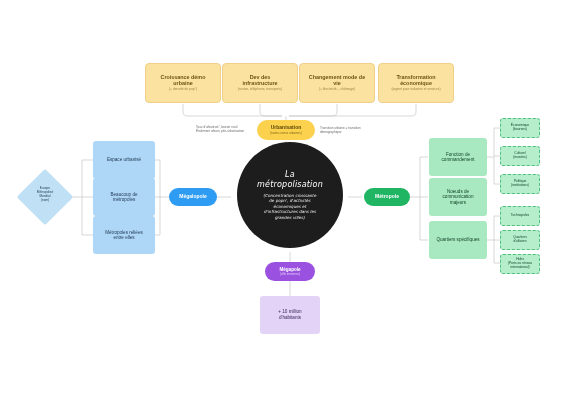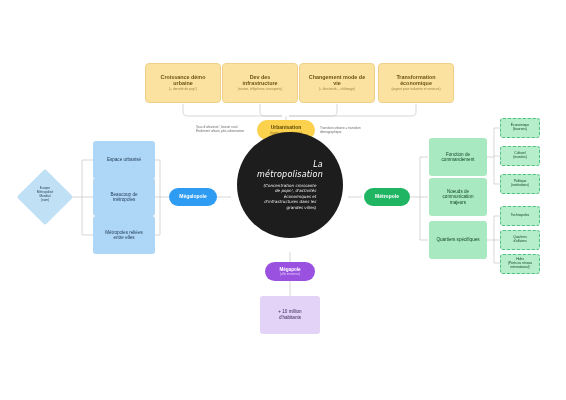--- a/index.html
+++ b/index.html
@@ -183,21 +183,21 @@
     <span class="ttl">Urbanisation</span>
     <span class="sub">(toutes zones urbaines)</span>
   </div>
 
   <div class="annot" style="left:196px;top:125px;width:62px;">Taux d'urbanisat°, bassin rural
 Étalement urbain, péri-urbanisation</div>
 
   <div class="annot" style="left:320px;top:126px;width:62px;">Transition urbaine = transition
 démographique</div>
 
-  <div class="core" style="left:237px;top:132px;text-align:right;">
+  <div class="core" style="left:237px;top:142px;">
     <span class="ttl" style="white-space:pre-line;">La
 métropolisation</span>
     <span class="sub" style="white-space:pre-line;">(Concentration croissante
 de popn', d'activités
 économiques et
 d'infrastructures dans les
 grandes villes)</span>
   </div>
 
   <div class="node pill-blue" style="left:169px;top:188px;">

